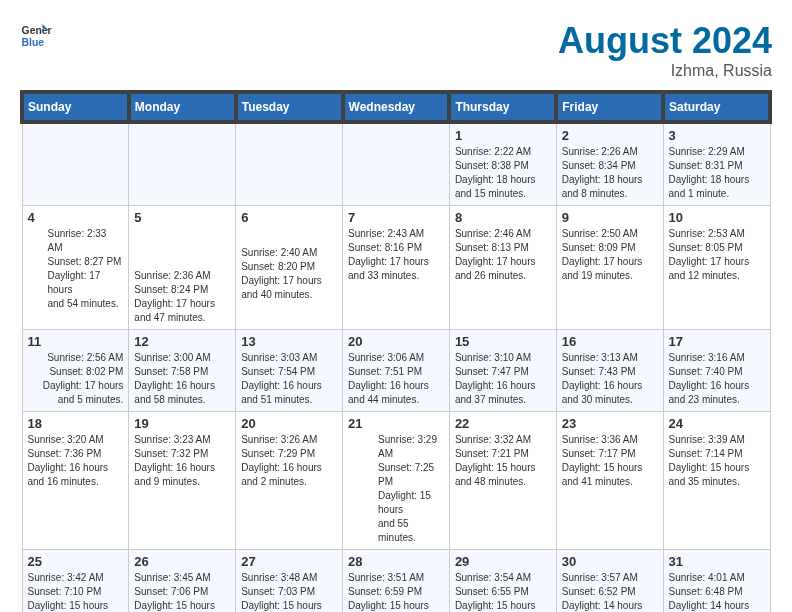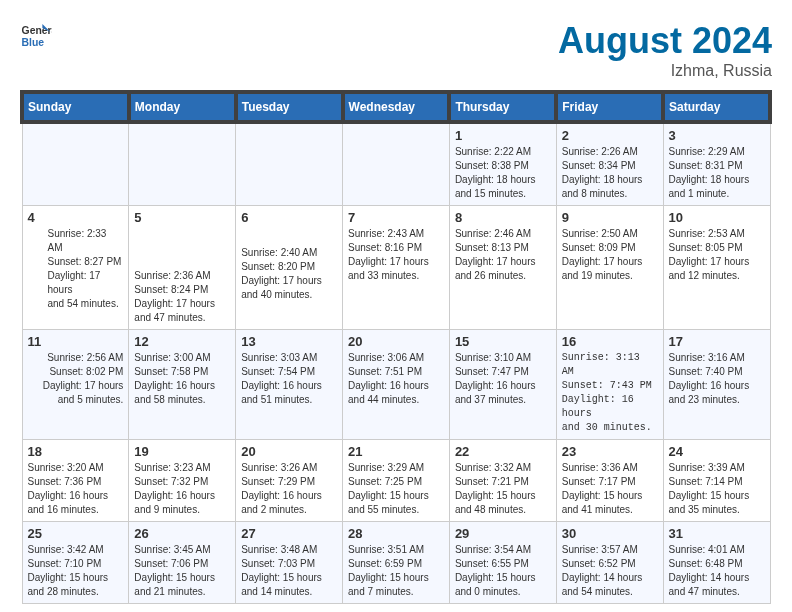--- a/index.html
+++ b/index.html
@@ -220,21 +220,21 @@
         </td>
         <td>
           <span class="day-num">15</span>
           <div class="day-info" style="white-space: pre-line;">Sunrise: 3:10 AM
 Sunset: 7:47 PM
 Daylight: 16 hours
 and 37 minutes.</div>
         </td>
         <td>
           <span class="day-num">16</span>
-          <div class="day-info" style="white-space: pre-line; font-family: Liberation Mono, monospace;">Sunrise: 3:13 AM
+          <div class="day-info" style="white-space: pre-line;">Sunrise: 3:13 AM
 Sunset: 7:43 PM
 Daylight: 16 hours
 and 30 minutes.</div>
         </td>
         <td>
           <span class="day-num">17</span>
           <div class="day-info" style="white-space: pre-line;">Sunrise: 3:16 AM
 Sunset: 7:40 PM
 Daylight: 16 hours
 and 23 minutes.</div>
@@ -257,21 +257,21 @@
         </td>
         <td>
           <span class="day-num">20</span>
           <div class="day-info" style="white-space: pre-line;">Sunrise: 3:26 AM
 Sunset: 7:29 PM
 Daylight: 16 hours
 and 2 minutes.</div>
         </td>
         <td>
           <span class="day-num">21</span>
-          <div class="day-info" style="white-space: pre-line;">Sunrise: 3:29 AM
+          <div class="day-info" style="white-space: pre-line; margin-left: 30px;">Sunrise: 3:29 AM
 Sunset: 7:25 PM
 Daylight: 15 hours
 and 55 minutes.</div>
         </td>
         <td>
           <span class="day-num">22</span>
           <div class="day-info" style="white-space: pre-line;">Sunrise: 3:32 AM
 Sunset: 7:21 PM
 Daylight: 15 hours
 and 48 minutes.</div>

